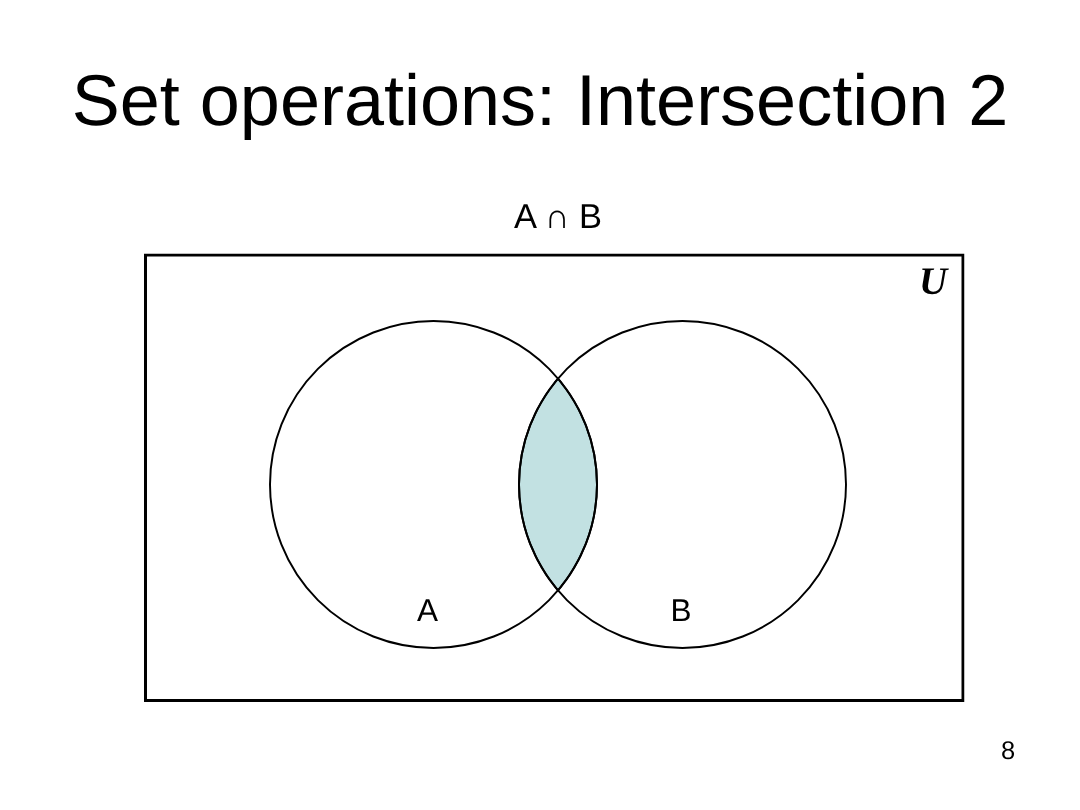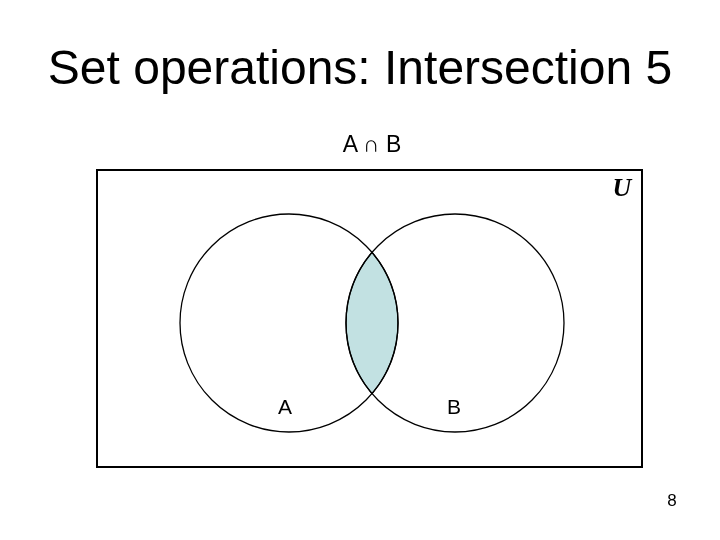--- a/index.html
+++ b/index.html
@@ -86,21 +86,21 @@
     font-size: 17px;
     line-height: 1;
     color: #000000;
   }
 </style>
 </head>
 <body>
 
 <div class="slide">
 
-  <h1 class="slide-title">Set operations: Intersection 5</h1>
+  <h1 class="slide-title">Set operations: Intersection 2</h1>
 
   <div class="expression-label">A ∩ B</div>
 
   <svg class="venn-svg" viewBox="0 0 547 299" xmlns="http://www.w3.org/2000/svg">
 
     <rect class="universe-rect" x="1" y="1" width="545" height="297"></rect>
 
     <path class="lens" d="M 276 83.35 A 109 109 0 0 1 276 224.65 A 109 109 0 0 1 276 83.35 Z" fill="#c2e1e2"></path>
 
     <circle class="set-circle" cx="193" cy="154" r="109"></circle>

